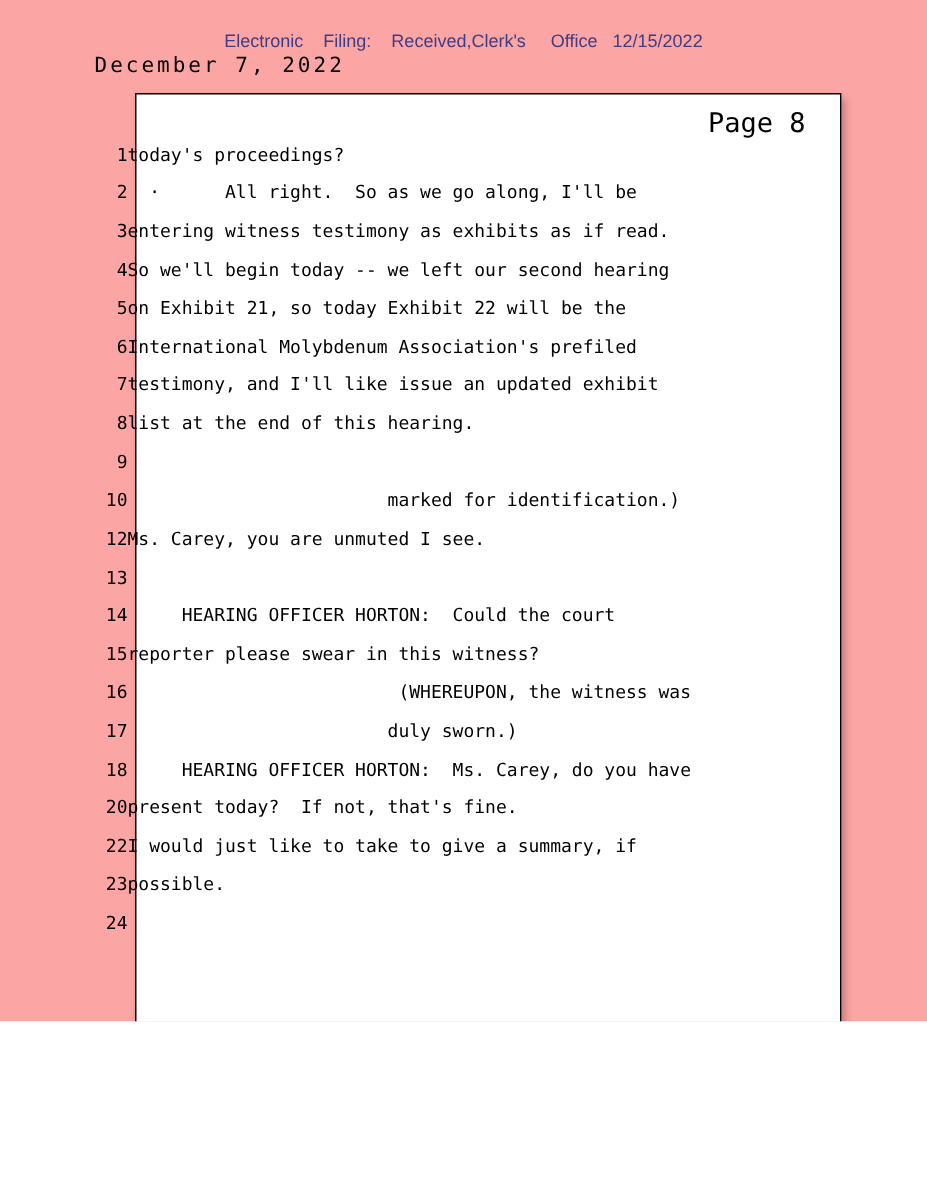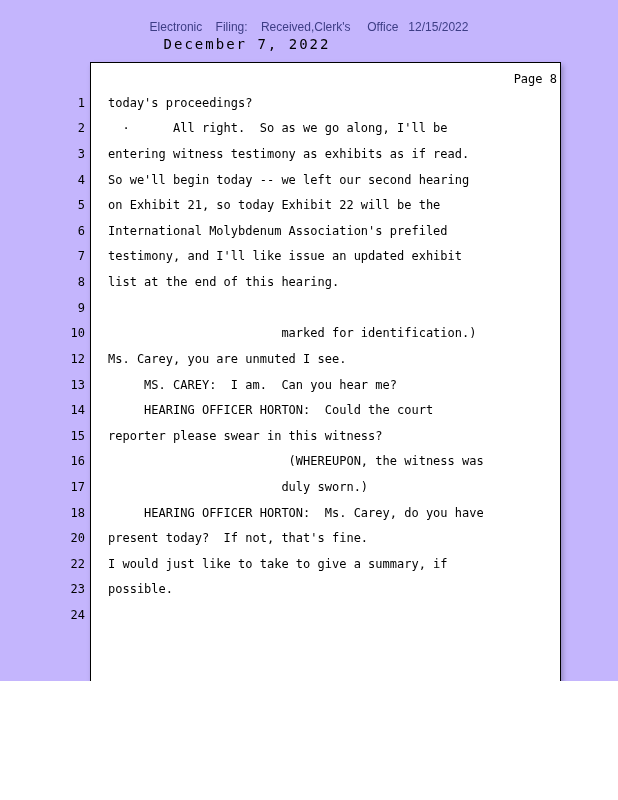--- a/index.html
+++ b/index.html
@@ -4,61 +4,61 @@
 <style>
   html, body {
     margin: 0;
     padding: 0;
     background: #ffffff;
   }
   .page {
     position: relative;
     width: 618px;
     height: 681px;
-    background: #c4b5fd;
+    background: #fca5a5;
     overflow: hidden;
     font-family: "DejaVu Sans Mono", monospace;
     color: #000000;
   }
   .efiling-header {
     position: absolute;
     top: 20px;
     left: 0;
     width: 100%;
     text-align: center;
     font-family: "Liberation Sans", sans-serif;
     font-size: 12px;
     color: #3d3d85;
     white-space: pre;
   }
   .date-line {
     position: absolute;
     top: 36px;
     left: 63px;
     width: 368px;
-    text-align: center;
+    text-align: left;
     font-size: 14px;
     letter-spacing: 2px;
     white-space: pre;
   }
   .transcript-box {
     position: absolute;
     left: 90px;
     top: 62px;
     width: 469px;
     height: 659px;
     border: 1px solid #000000;
     background: #ffffff;
     box-shadow: 2px 3px 5px rgba(0,0,0,0.25);
   }
   .page-label {
     position: absolute;
     top: 9px;
-    right: 3px;
-    font-size: 12px;
+    right: 23px;
+    font-size: 18px;
     white-space: pre;
     text-align: right;
   }
   .lines {
     position: absolute;
     left: 40px;
     top: 90px;
     width: 540px;
   }
   .tline {
@@ -66,21 +66,20 @@
     display: flex;
     align-items: center;
     font-size: 12px;
   }
   .lnum {
     width: 45px;
     text-align: right;
     flex: 0 0 45px;
   }
   .ltext {
-    margin-left: 23px;
     white-space: pre;
   }
   .footer {
     position: absolute;
     top: 732px;
     left: 0;
     width: 100%;
     text-align: center;
     font-size: 13px;
     line-height: 16px;
@@ -139,21 +138,20 @@
       <div class="tline">
         <span class="lnum">10</span>
         <span class="ltext">                        marked for identification.)</span>
       </div>
       <div class="tline">
         <span class="lnum">12</span>
         <span class="ltext">Ms. Carey, you are unmuted I see.</span>
       </div>
       <div class="tline">
         <span class="lnum">13</span>
-        <span class="ltext">     MS. CAREY:  I am.  Can you hear me?</span>
       </div>
       <div class="tline">
         <span class="lnum">14</span>
         <span class="ltext">     HEARING OFFICER HORTON:  Could the court</span>
       </div>
       <div class="tline">
         <span class="lnum">15</span>
         <span class="ltext">reporter please swear in this witness?</span>
       </div>
       <div class="tline">

